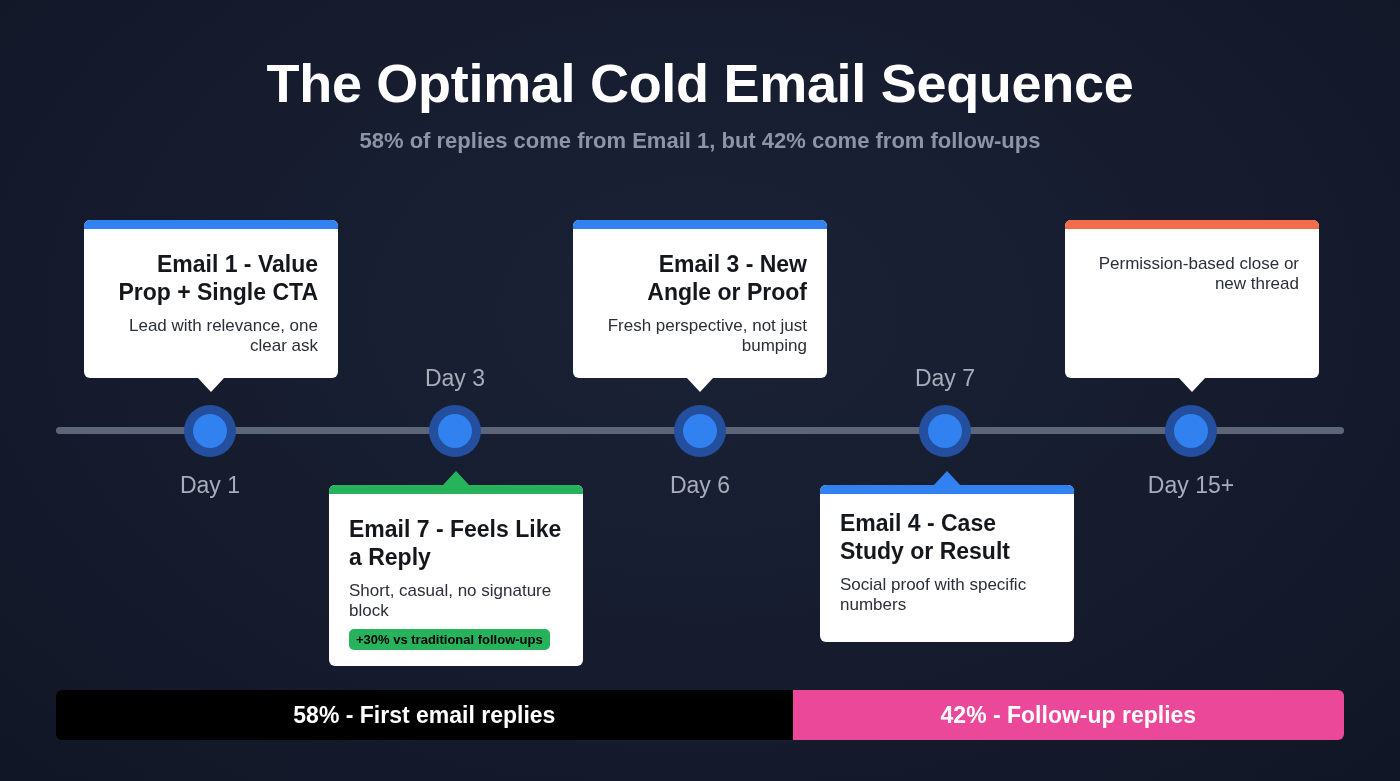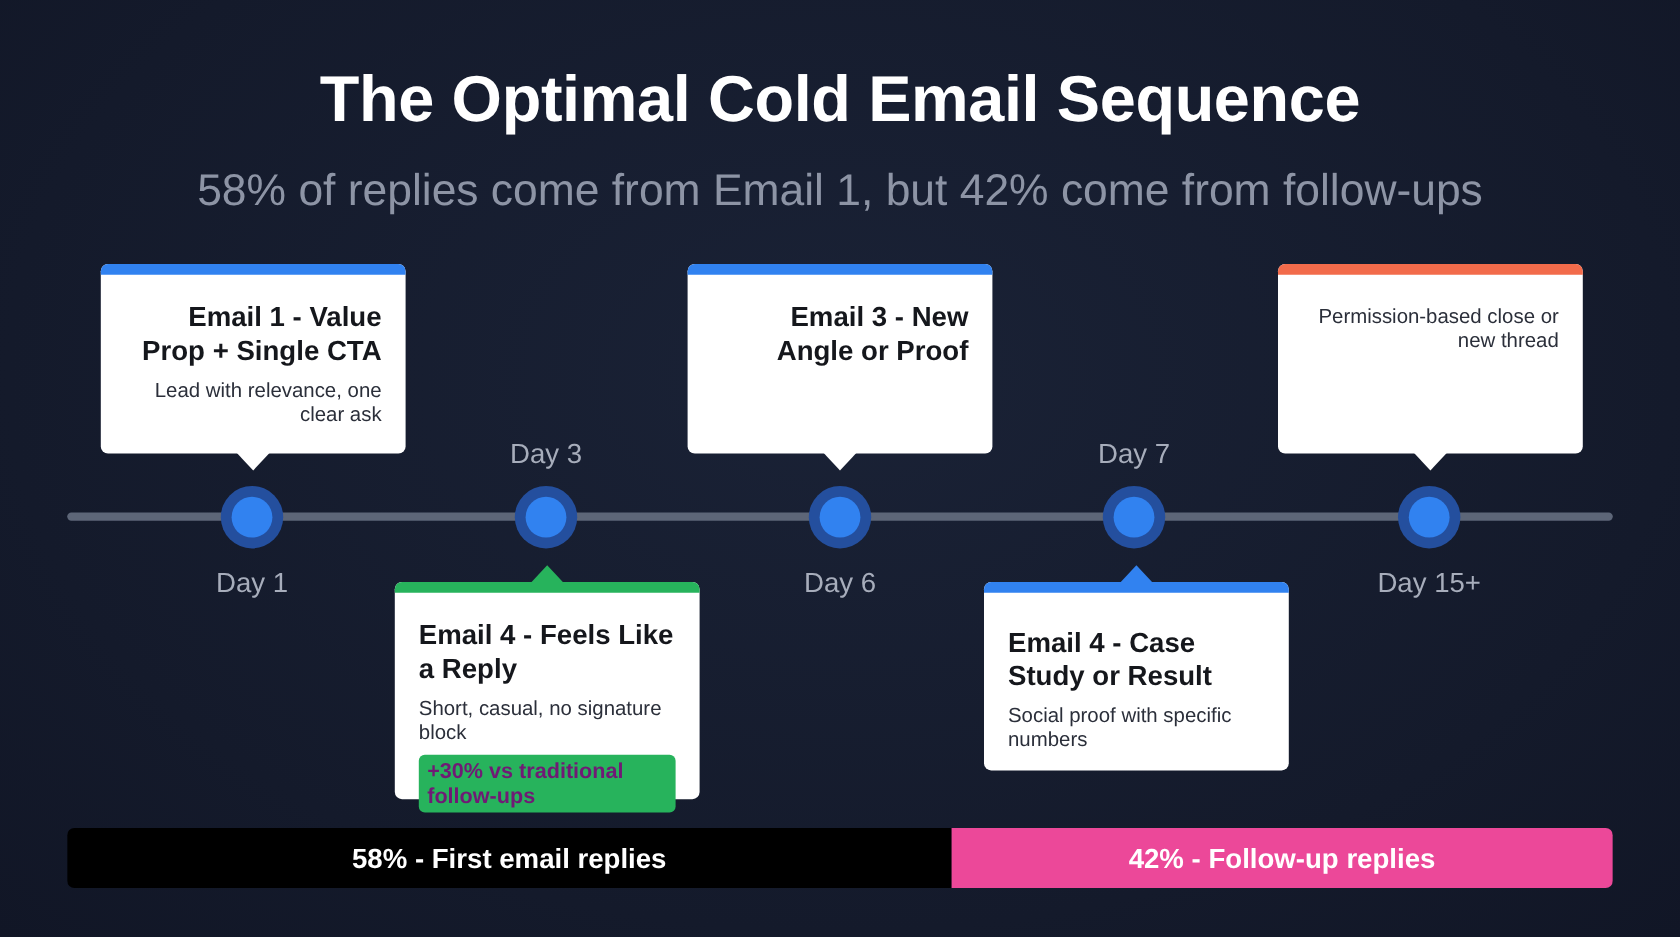--- a/index.html
+++ b/index.html
@@ -10,22 +10,22 @@
     font-family: "Liberation Sans", "DejaVu Sans", sans-serif;
     position: relative;
     color: #fff;
   }
   .title {
     position: absolute; left: 0; right: 0; top: 52px;
     text-align: center; font-size: 54px; font-weight: 700; color: #ffffff;
     letter-spacing: -0.3px;
   }
   .subtitle {
-    position: absolute; left: 0; right: 0; top: 138px;
-    text-align: center; font-size: 37px; font-weight: 400; color: #8d94a5;
+    position: absolute; left: 0; right: 0; top: 128px;
+    text-align: center; font-size: 22px; font-weight: 700; color: #8d94a5;
   }
   .track {
     position: absolute; left: 56px; width: 1288px; top: 427px; height: 7px;
     background: #5d6678; border-radius: 4px;
   }
   .node {
     position: absolute; top: 405px; width: 52px; height: 52px; border-radius: 50%;
     background: #244f9e; margin-left: -26px;
     display: flex; align-items: center; justify-content: center;
   }
@@ -51,21 +51,21 @@
     width: 0; height: 0; border-left: 14px solid transparent; border-right: 14px solid transparent;
     border-top: 15px solid #ffffff;
   }
   .pointer-up {
     position: absolute; top: -14px; left: 50%; margin-left: -14px;
     width: 0; height: 0; border-left: 14px solid transparent; border-right: 14px solid transparent;
     border-bottom: 15px solid;
   }
   .badge {
     display: inline-block; margin-top: 8px; padding: 3px 7px;
-    background: #27b35c; color: #701a75; font-size: 18px; font-weight: 700; border-radius: 5px;
+    background: #27b35c; color: #000000; font-size: 13px; font-weight: 700; border-radius: 5px;
   }
   .split {
     position: absolute; left: 56px; top: 690px; width: 1288px; height: 50px;
     display: flex; border-radius: 6px; overflow: hidden;
   }
   .split .seg {
     display: flex; align-items: center; justify-content: center;
     font-size: 23px; font-weight: 700; color: #fff;
   }
 </style>
@@ -102,38 +102,39 @@
 <div class="card top" style="left:84px">
   <div class="bar" style="background:#3182f0"></div>
   <h3>Email 1 - Value Prop + Single CTA</h3>
   <p>Lead with relevance, one clear ask</p>
   <div class="pointer-down"></div>
 </div>
 
 <div class="card top" style="left:573px">
   <div class="bar" style="background:#3182f0"></div>
   <h3>Email 3 - New Angle or Proof</h3>
+  <p>Fresh perspective, not just bumping</p>
   <div class="pointer-down"></div>
 </div>
 
 <div class="card top" style="left:1065px">
   <div class="bar" style="background:#f26b4b"></div>
   <p>Permission-based close or new thread</p>
   <div class="pointer-down"></div>
 </div>
 
 <div class="card bottom" style="left:329px; height:181px; padding-top:24px">
   <div class="pointer-up" style="border-bottom-color:#27b35c"></div>
   <div class="bar" style="background:#27b35c"></div>
-  <h3>Email 4 - Feels Like a Reply</h3>
+  <h3>Email 7 - Feels Like a Reply</h3>
   <p>Short, casual, no signature block</p>
   <span class="badge">+30% vs traditional follow-ups</span>
 </div>
 
-<div class="card bottom" style="left:820px; height:157px; padding-top:30px">
+<div class="card bottom" style="left:820px; height:157px; padding-top:18px">
   <div class="pointer-up" style="border-bottom-color:#3182f0"></div>
   <div class="bar" style="background:#3182f0"></div>
   <h3>Email 4 - Case Study or Result</h3>
   <p>Social proof with specific numbers</p>
 </div>
 
 <div class="split">
   <div class="seg" style="width:57.2%; background:#000000">58% - First email replies</div>
   <div class="seg" style="width:42.8%; background:#ec4899">42% - Follow-up replies</div>
 </div>

